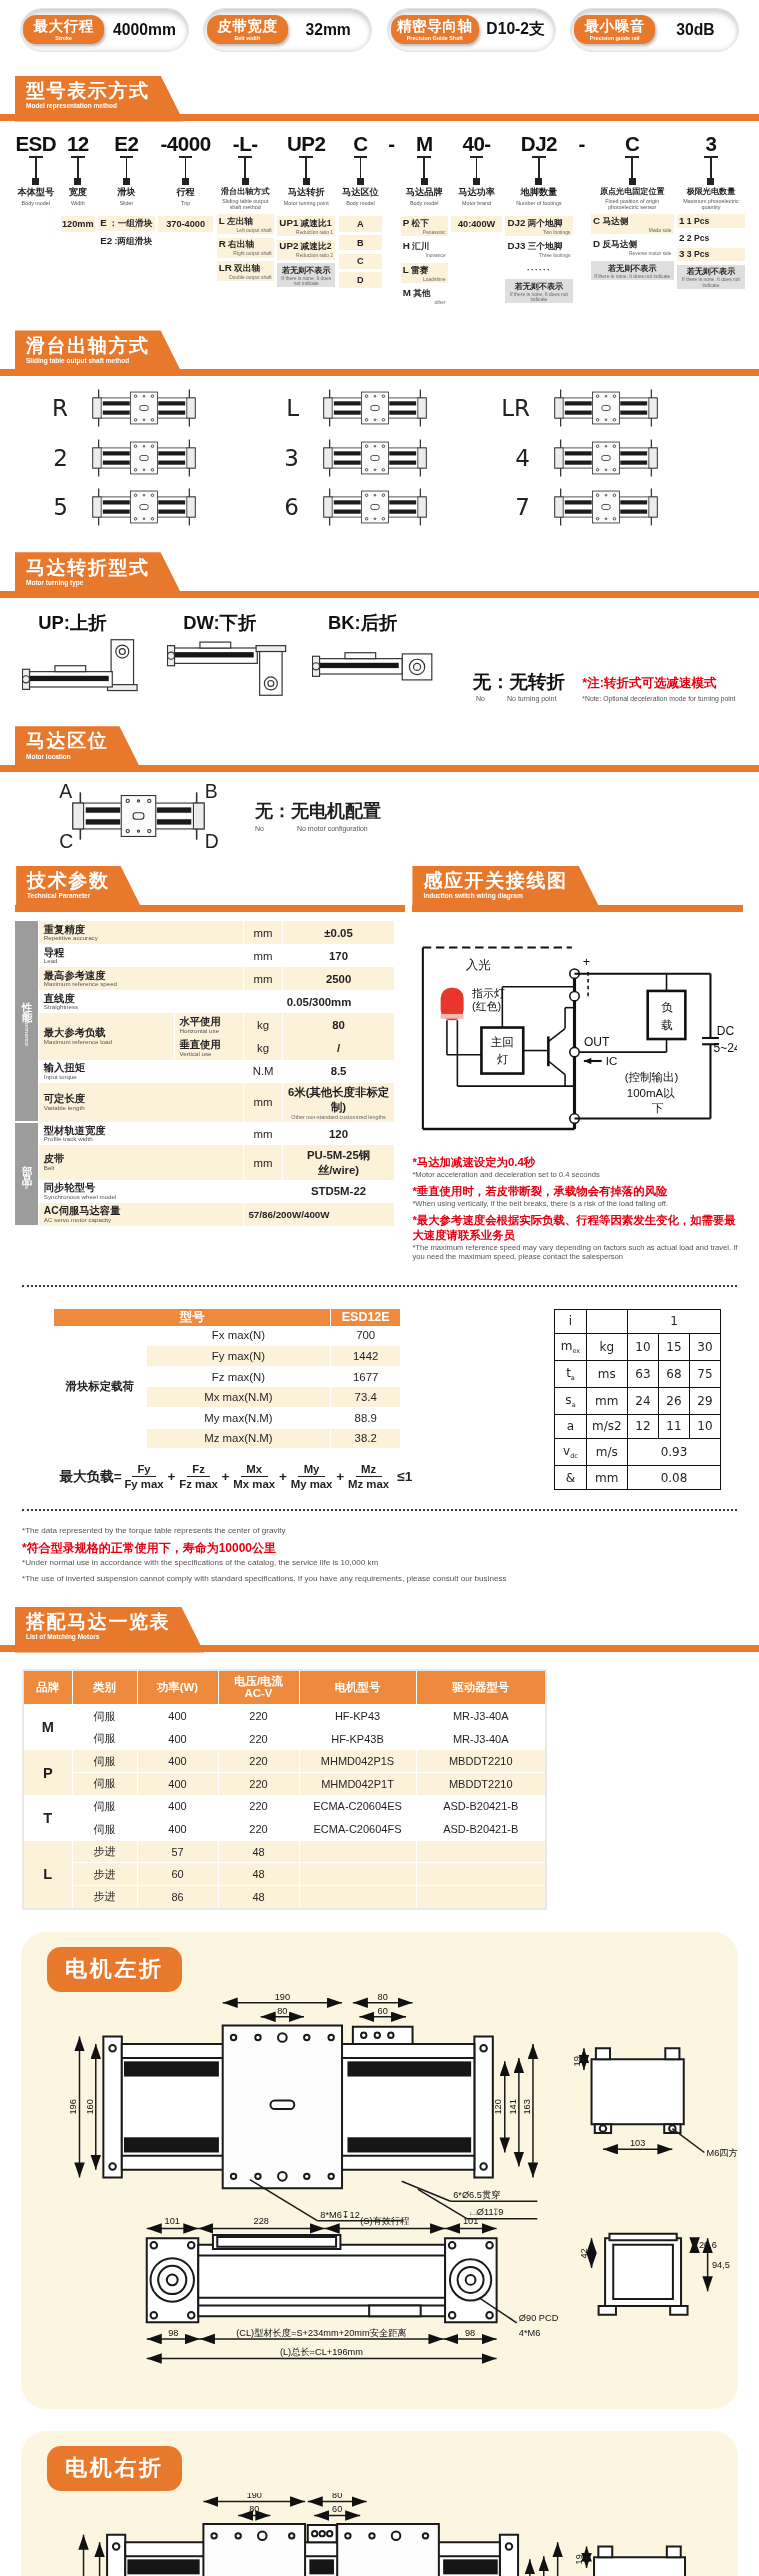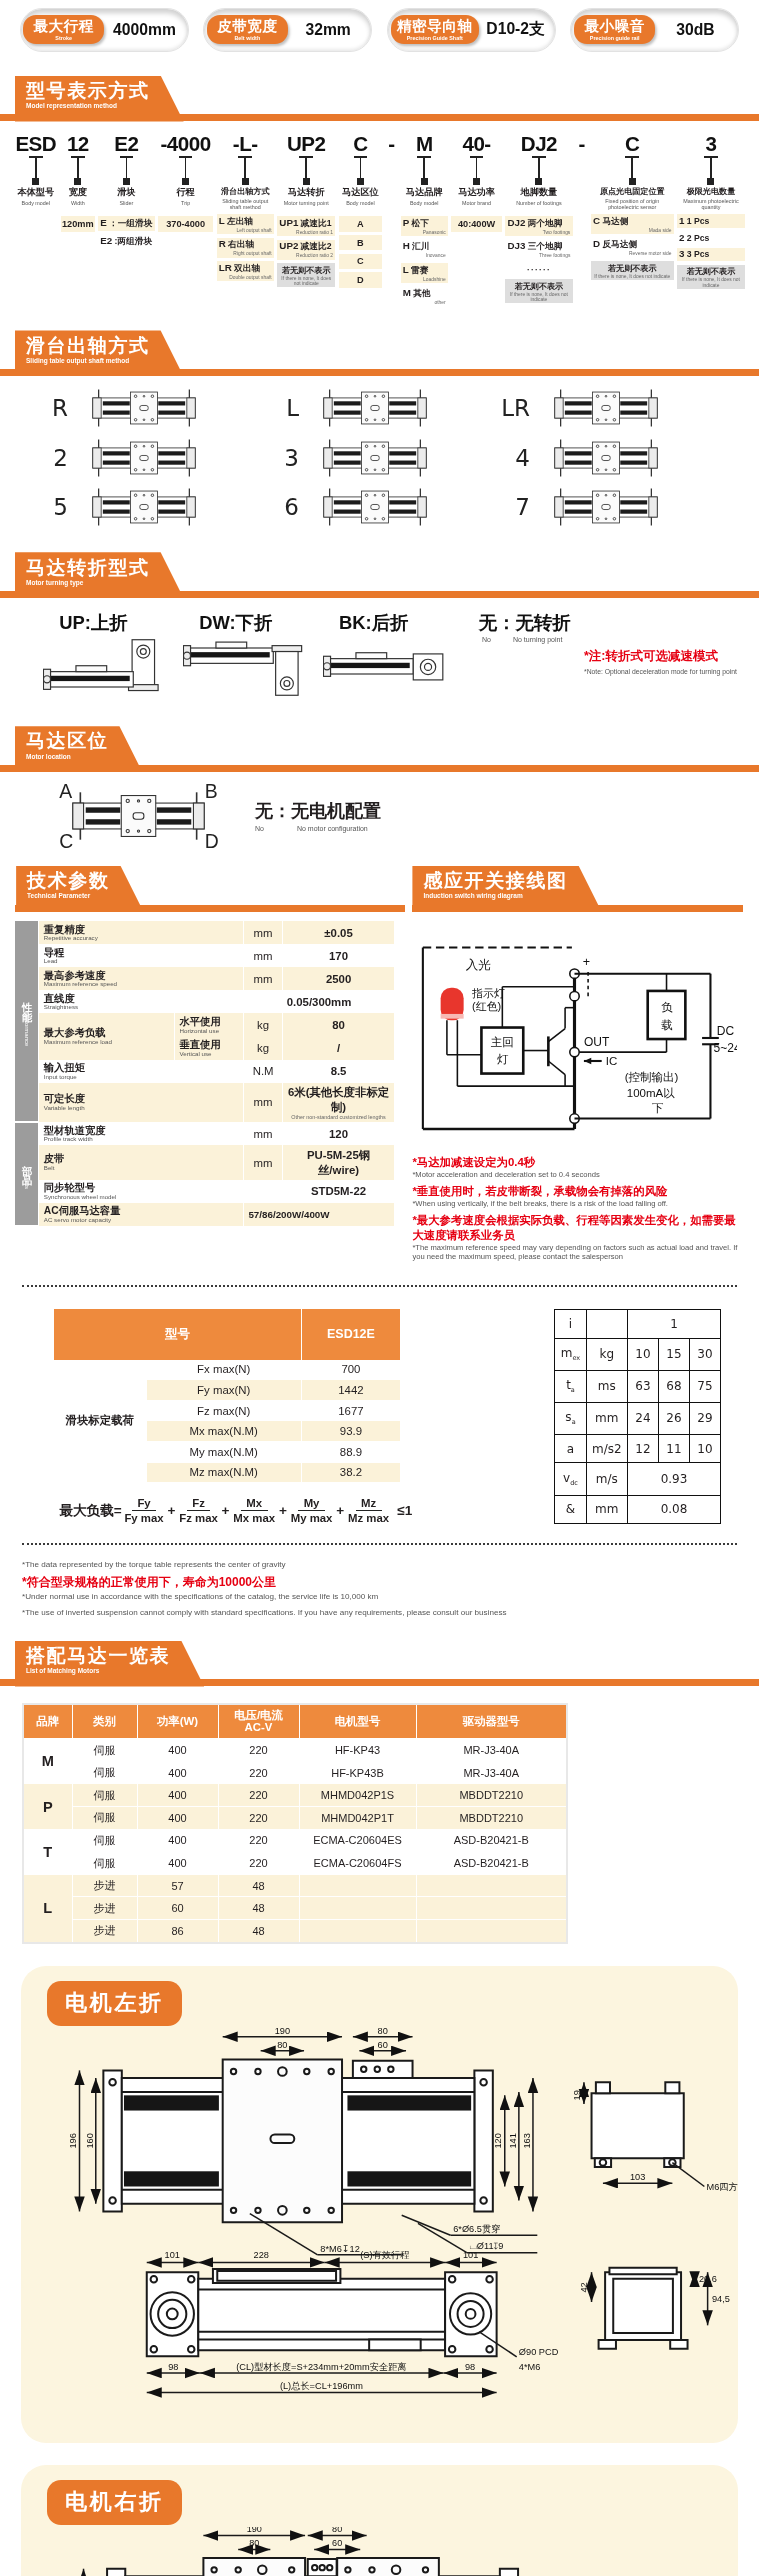--- a/index.html
+++ b/index.html
@@ -48,21 +48,21 @@
   .opt.gray{background:#DEDEDE;text-align:center;}
   .opt.gray span{font-size:8.1px;font-weight:700;white-space:nowrap}
   .opt.gray i{text-align:center}
   .opt.dots{background:transparent;text-align:center;font-weight:700;font-size:8.7px;letter-spacing:1.1px}
   .msep .mcode{margin-top:0}
   
   .sgrid{display:grid;grid-template-columns:1fr 1fr 1fr;row-gap:7.6px;padding:8.7px 33px 0;}
   .scell{display:flex;align-items:center;gap:7.6px;}
   .slabel{font-size:23px;color:#222;min-width:35px;text-align:right;font-family:"DejaVu Sans",sans-serif}
   
-  .turnrow{display:flex;align-items:flex-start;padding:9.8px 22px 0;gap:4px;margin-left:21px;}
+  .turnrow{display:flex;align-items:flex-end;padding:9.8px 22px 0;gap:4px;}
   .titem{width:163px;}
   .titem .tl{font-size:18.4px;font-weight:700;color:#111;padding-left:16.3px;white-space:nowrap}
   .titem .subs{display:flex;gap:22px;padding-left:19.5px;margin-top:1.1px;}
   .titem .subs span{font-size:7px;color:#555}
   .tnote{margin-left:auto;width:179px;margin-top:38px;}
   .tnote .cn{color:var(--red);font-size:12.5px;font-weight:700;white-space:nowrap}
   .tnote .en{color:#555;font-size:6.8px;margin-top:3.3px;white-space:nowrap}
   
   .locrow{display:flex;align-items:center;gap:27px;padding:6.5px 22px 0 49px;}
   .loctxt .big{font-size:18px;font-weight:700;}
@@ -90,21 +90,21 @@
   
   .wsvg{display:block;margin-top:9.8px}
   .wnotes{margin-top:14px;}
   .wnotes .cn{color:var(--red);font-size:11.4px;font-weight:700;line-height:1.3}
   .wnotes .en{color:#555;font-size:7.6px;margin:0.5px 0 4.3px;line-height:1.25}
   
   .dash{border-top:2.2px dotted #3a3a3a;margin:18.4px 22px 0;}
   
   .loadrow{display:flex;justify-content:space-between;padding:22px 38px 0 54px;}
   .loadtab{width:347px;}
-  .loadtab th{background:var(--orange2);color:#fff;font-size:12.5px;font-weight:700;padding:17px;border-right:1.6px solid #fff;}
+  .loadtab th{background:var(--orange2);color:#fff;font-size:12.5px;font-weight:700;padding:0;border-right:1.6px solid #fff;}
   .loadtab td{border-right:1.6px solid #fff;border-bottom:1.6px solid #fff;text-align:center;font-size:11.4px;padding:3.8px;}
   .loadtab .g{background:#fff;font-size:11.4px;font-weight:600;width:92px;}
   .formula{display:flex;align-items:center;margin:14px 0 0 5.4px;font-size:13.6px;font-weight:700;}
   .frac{display:inline-flex;flex-direction:column;align-items:center;margin:0 2.7px;font-size:11.4px;}
   .frac .num{padding:0 5.4px 1.1px;border-bottom:1.6px solid #222;}
   .frac .den{padding-top:1.1px;white-space:nowrap}
   .fplus{margin:0 1.1px;}
   .fsuf{margin-left:5.4px;}
   
   .ratio{border:1.6px solid #111;}
@@ -797,21 +797,21 @@
       <tr class="r-c">
             <td>Fy max(N)</td>
             <td>1442</td>
           </tr>
       <tr class="r-w">
             <td>Fz max(N)</td>
             <td>1677</td>
           </tr>
       <tr class="r-c">
             <td>Mx max(N.M)</td>
-            <td>93.9</td>
+            <td>73.4</td>
           </tr>
       <tr class="r-w">
             <td>My max(N.M)</td>
             <td>88.9</td>
           </tr>
       <tr class="r-c">
             <td>Mz max(N.M)</td>
             <td>38.2</td>
           </tr>
     </tbody>
@@ -913,21 +913,21 @@
 
 <div class="motors-wrap">
   <table class="motors">
     <tbody>
         <tr>
       <th style="width:49px">品牌</th>
       <th style="width:65px">类别</th>
       <th style="width:81px">功率(W)</th>
       <th style="width:81px"><span>电压/电流</span><br><span>AC-V</span></th>
       <th style="width:117px">电机型号</th>
-      <th style="width:151px">驱动器型号</th>
+      <th style="width:130px">驱动器型号</th>
     </tr>
     <tr class="g-w">
           <td class="brand" rowspan="2">M</td>
       <td>伺服</td>
           <td>400</td>
           <td>220</td>
           <td>HF-KP43</td>
           <td>MR-J3-40A</td>
         </tr>
     <tr class="g-w">

